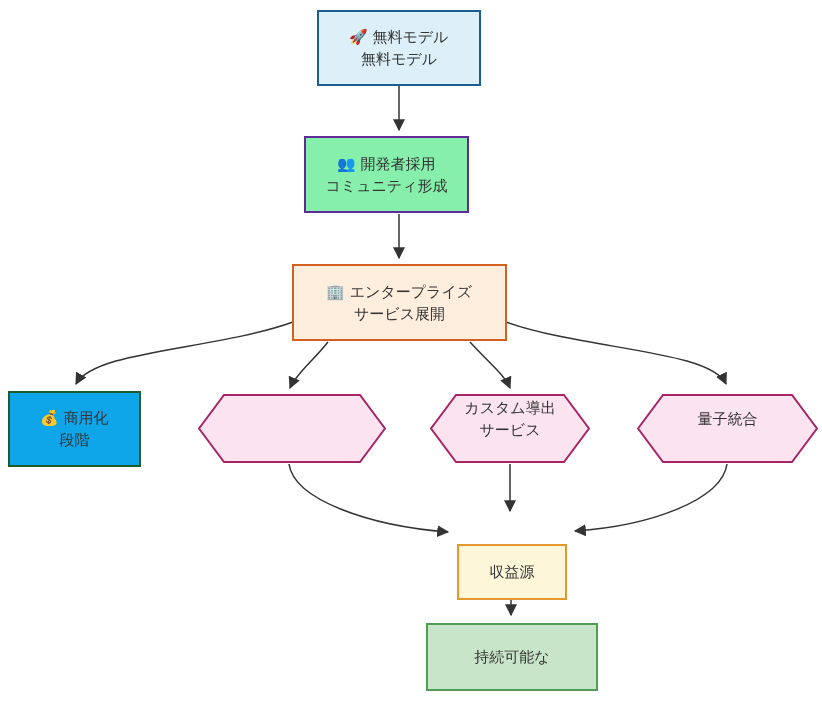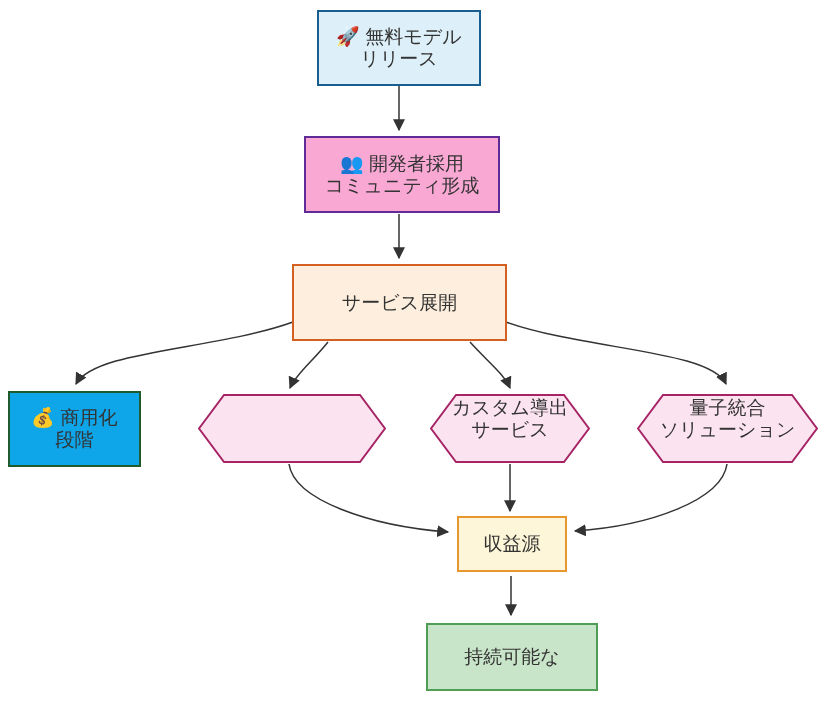--- a/index.html
+++ b/index.html
@@ -5,29 +5,29 @@
   html,body{margin:0;padding:0;}
   body{
     width:822px;height:710px;position:relative;background:#ffffff;
     font-family:"Liberation Sans","DejaVu Sans",sans-serif;
     color:#333333;overflow:hidden;
   }
   #edges{position:absolute;left:0;top:0;width:822px;height:710px;}
   .node{
     position:absolute;display:flex;flex-direction:column;
     align-items:center;justify-content:center;
-    font-size:19px;line-height:22px;text-align:center;
+    font-size:15px;line-height:22px;text-align:center;
     box-sizing:border-box;
   }
   .rect{border:2px solid;}
   .n1{left:317px;top:10px;width:164px;height:76px;background:#ddf0f9;border-color:#1a5d8f;}
-  .n2{left:304px;top:136px;width:196px;height:77px;background:#f9a8d4;border-color:#5e2b97;}
+  .n2{left:304px;top:136px;width:165px;height:77px;background:#86efac;border-color:#5e2b97;}
   .n3{left:292px;top:264px;width:215px;height:77px;background:#fdeedd;border-color:#d35f21;}
   .n4{left:8px;top:391px;width:133px;height:76px;background:#0ea5e9;border-color:#1f5c2d;align-items:center;}
-  .n5{left:457px;top:516px;width:110px;height:56px;background:#fdf6d8;border-color:#e8962e;}
+  .n5{left:457px;top:544px;width:110px;height:56px;background:#fdf6d8;border-color:#e8962e;}
   .n6{left:426px;top:623px;width:172px;height:68px;background:#c9e5c9;border-color:#4f9e54;}
   .hex{background:transparent;border:none;}
   .h1{left:198px;top:394px;width:188px;height:69px;}
   .h2{left:430px;top:394px;width:160px;height:50px;}
   .h3{left:637px;top:394px;width:181px;height:49px;}
   .hex svg{position:absolute;left:0;top:0;}
   .hex .txt{position:relative;z-index:1;}
   .line{white-space:nowrap;}
 </style>
 </head>
@@ -48,29 +48,30 @@
     <path d="M506,322 C585,350 710,350 726,384" marker-end="url(#arrow)"></path>
     <path d="M289,464 C294,500 370,526 448,532" marker-end="url(#arrow)"></path>
     <path d="M510,464 L510,511" marker-end="url(#arrow)"></path>
     <path d="M727,464 C722,500 650,526 575,531" marker-end="url(#arrow)"></path>
     <path d="M511,576 L511,615" marker-end="url(#arrow)"></path>
   </g>
 </svg>
 
 <div class="node rect n1">
   <div class="line">🚀 無料モデル</div>
-  <div class="line">リリース</div>
+  <div class="line">無料モデル</div>
 </div>
 
 <div class="node rect n2">
   <div class="line">👥 開発者採用</div>
   <div class="line">コミュニティ形成</div>
 </div>
 
 <div class="node rect n3">
+  <div class="line">🏢 エンタープライズ</div>
   <div class="line">サービス展開</div>
 </div>
 
 <div class="node rect n4">
   <div class="line">💰 商用化</div>
   <div class="line">段階</div>
 </div>
 
 <div class="node hex h1">
   <svg width="188" height="69" viewBox="0 0 188 69">
@@ -87,21 +88,20 @@
     <div class="line">サービス</div>
   </div>
 </div>
 
 <div class="node hex h3">
   <svg width="181" height="69" viewBox="0 0 181 69">
     <polygon points="26,1 155,1 180,34.5 155,68 26,68 1,34.5" fill="#fbe3ef" stroke="#a62465" stroke-width="2"></polygon>
   </svg>
   <div class="txt">
     <div class="line">量子統合</div>
-    <div class="line">ソリューション</div>
   </div>
 </div>
 
 <div class="node rect n5">
   <div class="line">収益源</div>
 </div>
 
 <div class="node rect n6">
   <div class="line">持続可能な</div>
 </div>

